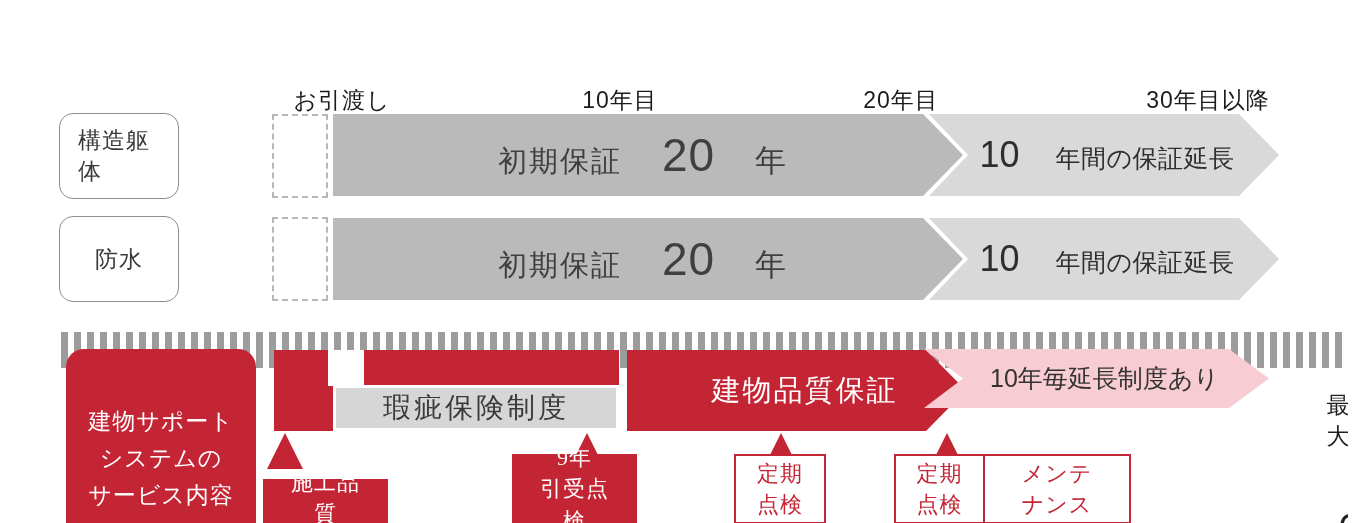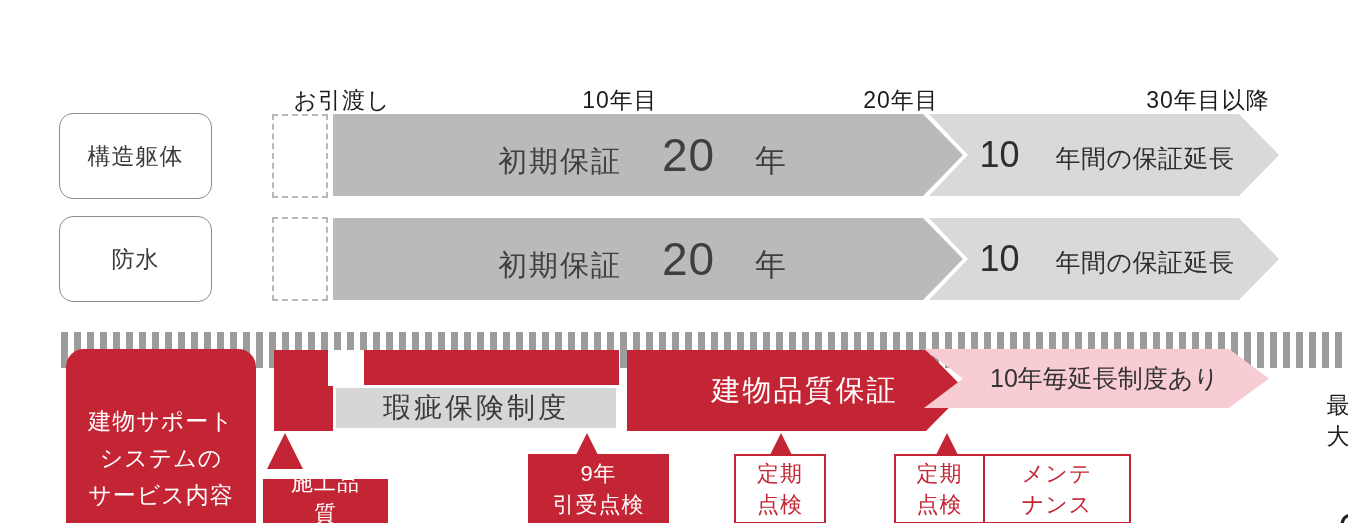--- a/index.html
+++ b/index.html
@@ -20,21 +20,21 @@
     font-size:23px; font-weight:500; color:#1b1b1b;
     white-space:nowrap; letter-spacing:1px;
   }
   #hdr-handover { left:306px; }
   #hdr-y10 { left:584px; }
   #hdr-y20 { left:865px; }
   #hdr-y30 { left:1172px; }
 
   
   .row-label {
-    position:absolute; left:23px; width:153px; height:86px;
+    position:absolute; left:23px; width:120px; height:86px;
     border:1.5px solid #8d8d8d; border-radius:14px; background:#fff;
     display:flex; align-items:center; justify-content:center;
     font-size:23px; color:#3a3a3a; letter-spacing:1px;
   }
   #row-label-structure { top:77px; }
   #row-label-waterproof { top:180px; }
 
   
   .dash-box {
     position:absolute; left:236px; width:56px; height:84px;
@@ -141,21 +141,21 @@
 
   .callout {
     position:absolute; top:418px; height:70px;
     display:flex; align-items:center; justify-content:center;
     text-align:center; white-space:pre-line;
     font-size:22px; line-height:1.42; letter-spacing:1px;
   }
   .callout.solid { background:var(--red); color:#fff; }
   .callout.outline { background:#fff; border:2px solid var(--red); color:var(--red); }
   #callout-quality { left:227px; width:125px;margin-top:25px; }
-  #callout-9year { left:492px; width:141px; }
+  #callout-9year { left:476px; width:125px;font-family:Liberation Serif, serif; }
   #callout-periodic1 { left:698px; width:92px; }
   #callout-periodic2 { left:858px; width:237px; padding:0; }
   #callout-periodic2 .cell {
     height:100%; display:flex; align-items:center; justify-content:center;
     white-space:pre-line;
   }
   #callout-periodic2 .cell-1 { width:87px; }
   #callout-periodic2 .cell-2 { width:146px; border-left:2px solid var(--red); }
 
   #bottom-strip {

